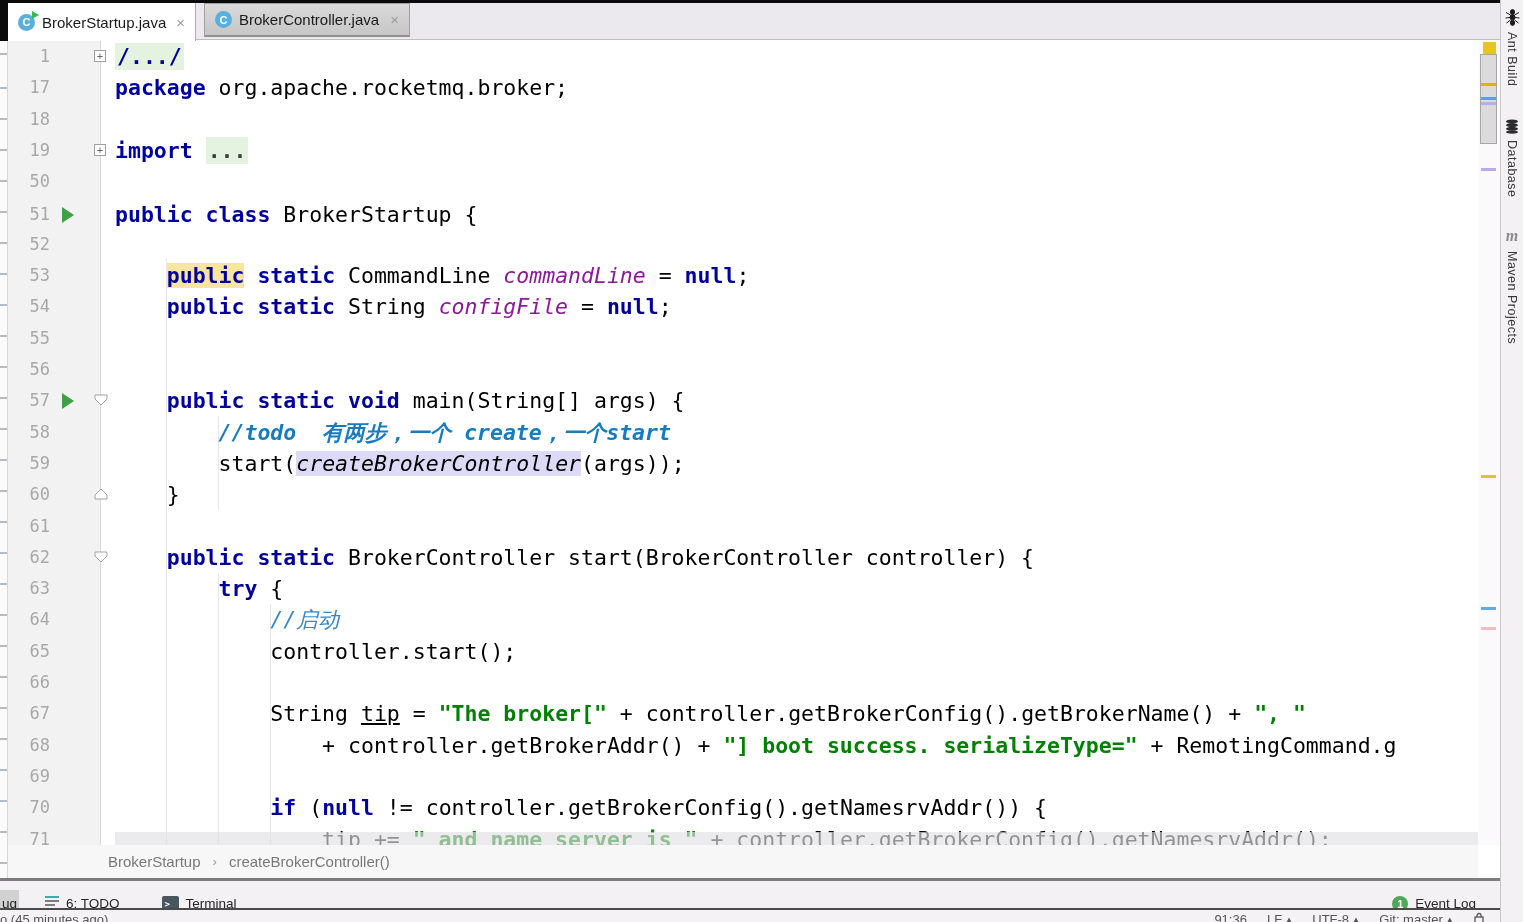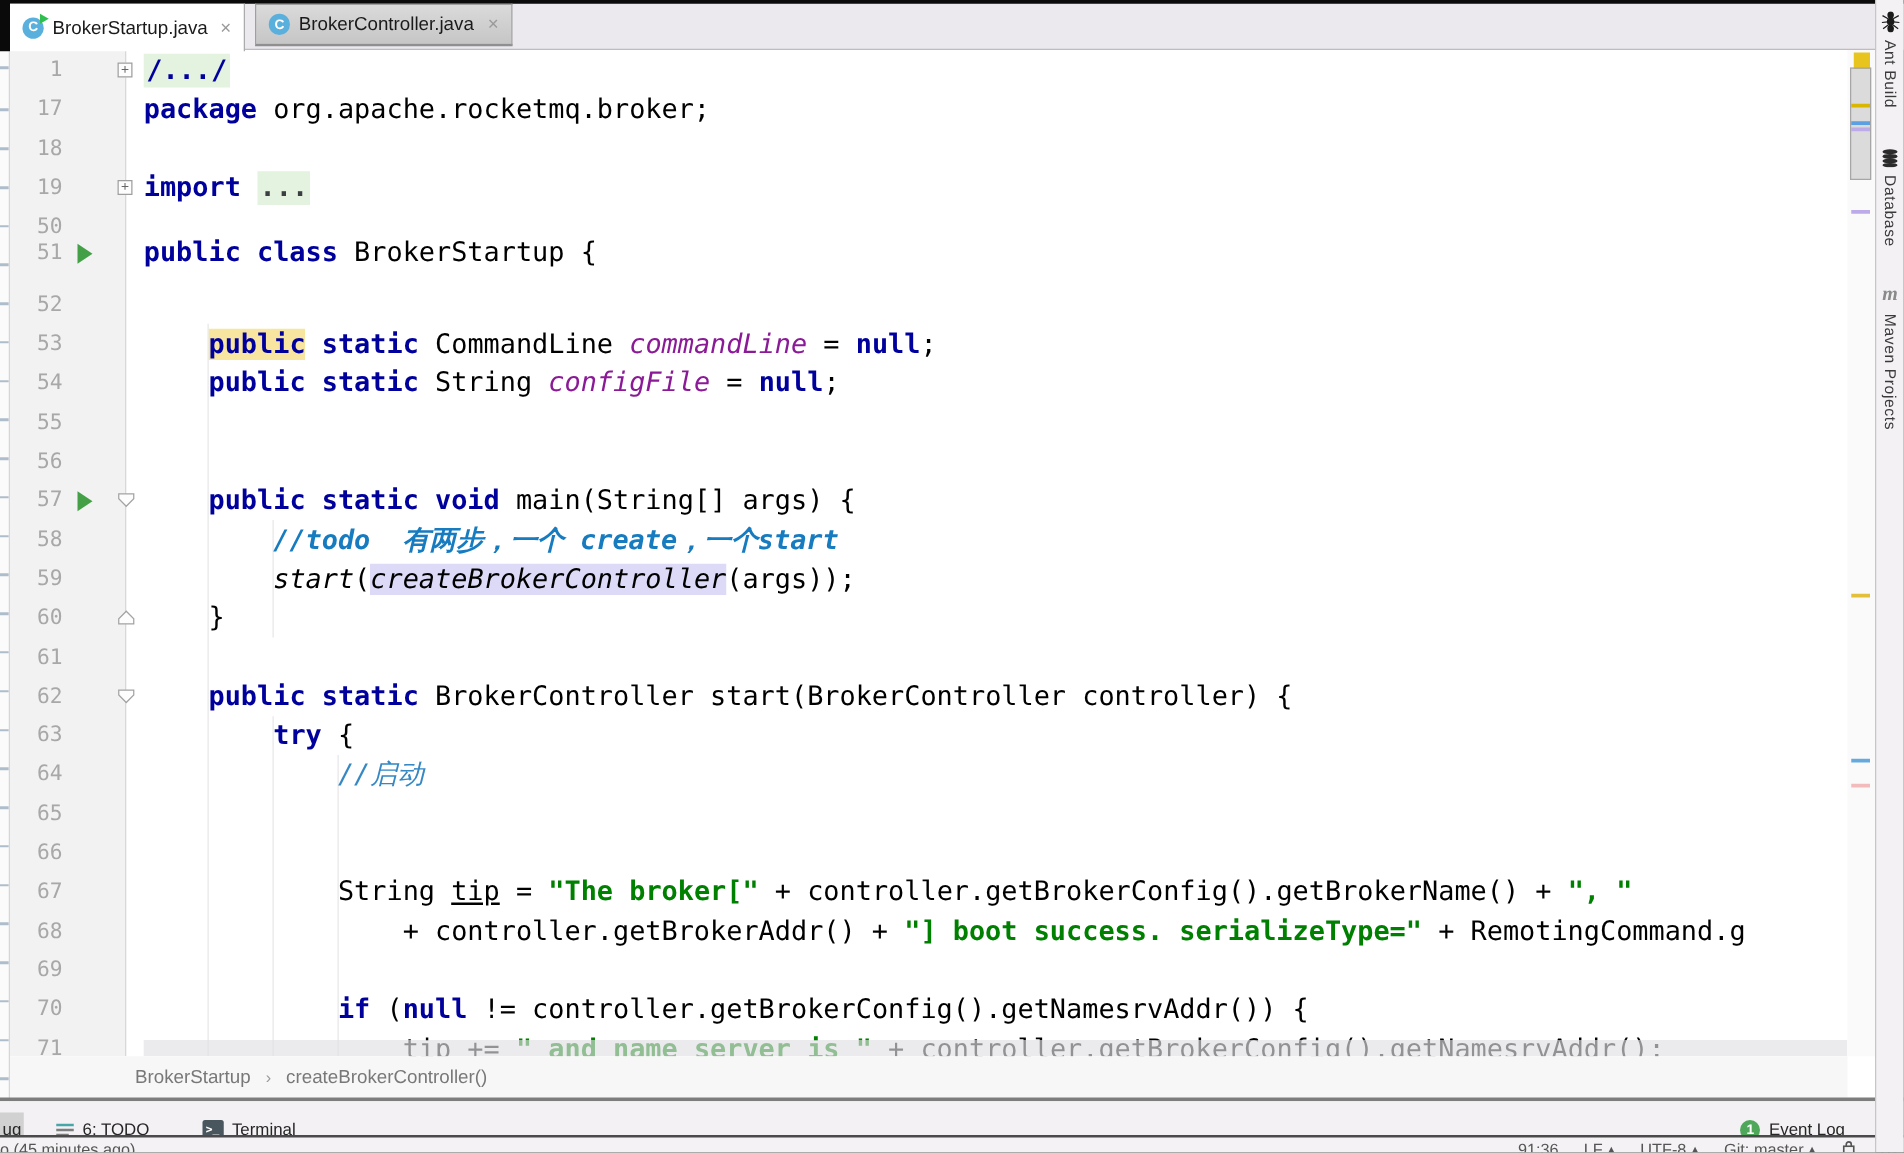--- a/index.html
+++ b/index.html
@@ -38,21 +38,21 @@
   .num{position:absolute;left:0;top:0;width:42px;text-align:right;color:#a8a8a8;
        font-family:"DejaVu Sans Mono",monospace;font-size:17px;line-height:31px;}
   .codeln{position:absolute;left:107px;top:0;white-space:pre;
        font-family:"DejaVu Sans Mono",monospace;font-size:21.5px;line-height:31px;color:#000;}
   .sk{color:#00009c;font-weight:bold;}
   .sp{color:#000000;}
   .sf{color:#8b1a97;font-style:italic;}
   .ss{color:#008000;font-weight:bold;}
   .std{color:#177bc0;font-weight:bold;font-style:italic;}
   .scm{color:#3688c4;font-style:italic;}
-  .sit{color:#000;font-style:italic;}
+  .sit{color:#000;}
   .sith{color:#000;font-style:italic;background:#dcdaf7;text-align:center;}
   .skh{color:#00009c;font-weight:bold;background:#f8e6a0;}
   .sfold{color:#00009c;font-weight:bold;background:#e4f2e0;padding:1px 2px;}
   .sdots{color:#3c3f41;font-weight:bold;background:#e4f2e0;padding:1px 2px;}
   .su{color:#000;text-decoration:underline;}
   .runarrow{position:absolute;left:54px;top:8px;width:0;height:0;border-left:12px solid #43a047;
        border-top:8px solid transparent;border-bottom:8px solid transparent;cursor:pointer;}
   .plusbox{position:absolute;left:86px;top:9px;width:12px;height:12px;border:1px solid #9e9e9e;
        background:#fdfdfd;color:#666;font-size:11px;line-height:11px;text-align:center;box-sizing:border-box;cursor:pointer;}
   .foldsvg{position:absolute;left:86px;top:9px;cursor:pointer;}
@@ -71,21 +71,21 @@
        display:flex;align-items:center;padding-left:100px;box-sizing:border-box;gap:12px;
        font-size:15px;color:#787878;}
   .crumbsep{color:#9a9a9a;font-size:13px;}
 
   
   #darksep{position:absolute;left:0;top:878px;width:1523px;height:3px;background:#7d7d7d;}
   #twbar{position:absolute;left:0;top:881px;width:1500px;height:45px;background:#f3f1f3;
        display:flex;align-items:center;font-size:13.5px;color:#262626;}
   .dbgbtn{width:19px;height:27px;background:#d2d1d2;display:flex;align-items:center;
        justify-content:flex-start;padding-left:2px;box-sizing:border-box;cursor:pointer;}
-  .twitem{display:flex;align-items:center;gap:7px;cursor:pointer;}
+  .twitem{display:flex;align-items:flex-start;gap:7px;cursor:pointer;}
   .todoico{display:flex;flex-direction:column;gap:2px;width:14px;}
   .todoico i{display:block;height:2px;background:#7d7d7d;}
   .todoico i:nth-child(1){width:14px;background:#49a6a6;}
   .todoico i:nth-child(2){width:14px;}
   .todoico i:nth-child(3){width:10px;}
   .termico{width:17px;height:16px;background:#49565e;border-radius:2px;color:#fff;
        font-family:"DejaVu Sans Mono",monospace;font-size:9px;font-weight:bold;
        display:flex;align-items:center;justify-content:center;}
   .evbadge{width:16px;height:16px;border-radius:50%;background:#4fa85a;color:#fff;font-size:11px;
        font-weight:bold;display:flex;align-items:center;justify-content:center;}
@@ -145,21 +145,21 @@
         </div>
         <div class="cl" style="top: 94.9px;">
           <span class="num">19</span>
           <div class="plusbox">+</div>
           <span class="codeln"><span class="sk">import</span><span class="sp"> </span><span class="sdots">...</span></span>
         </div>
         <div class="cl" style="top: 126.2px;">
           <span class="num">50</span>
           <span class="codeln"></span>
         </div>
-        <div class="cl" style="top: 147px;">
+        <div class="cl" style="top: 159px;">
           <span class="num">51</span>
           <div class="runarrow"></div>
           <span class="codeln"><span class="sk">public class</span><span class="sp"> BrokerStartup {</span></span>
         </div>
         <div class="cl" style="top: 188.8px;">
           <span class="num">52</span>
         </div>
         <div class="cl" style="top: 220.1px;">
           <span class="num">53</span>
           <span class="codeln"><span class="sp">    </span><span class="skh">public</span><span class="sp"> </span><span class="sk">static</span><span class="sp"> CommandLine </span><span class="sf">commandLine</span><span class="sp"> = </span><span class="sk">null</span><span class="sp">;</span></span>
@@ -212,20 +212,21 @@
         <div class="cl" style="top: 533.1px;">
           <span class="num">63</span>
           <span class="codeln"><span class="sp">        </span><span class="sk">try</span><span class="sp"> {</span></span>
         </div>
         <div class="cl" style="top: 564.4px;">
           <span class="num">64</span>
           <span class="codeln"><span class="sp">            </span><span class="scm">//启动</span></span>
         </div>
         <div class="cl" style="top: 595.7px;">
           <span class="num">65</span>
+          <span class="codeln"><span class="sp">            controller.start();</span></span>
         </div>
         <div class="cl" style="top: 627px;">
           <span class="num">66</span>
           <span class="codeln"></span>
         </div>
         <div class="cl" style="top: 658.3px;">
           <span class="num">67</span>
           <span class="codeln"><span class="sp">            String </span><span class="su">tip</span><span class="sp"> = </span><span class="ss">"The broker["</span><span class="sp"> + controller.getBrokerConfig().getBrokerName() + </span><span class="ss">", "</span></span>
         </div>
         <div class="cl" style="top: 689.6px;">

